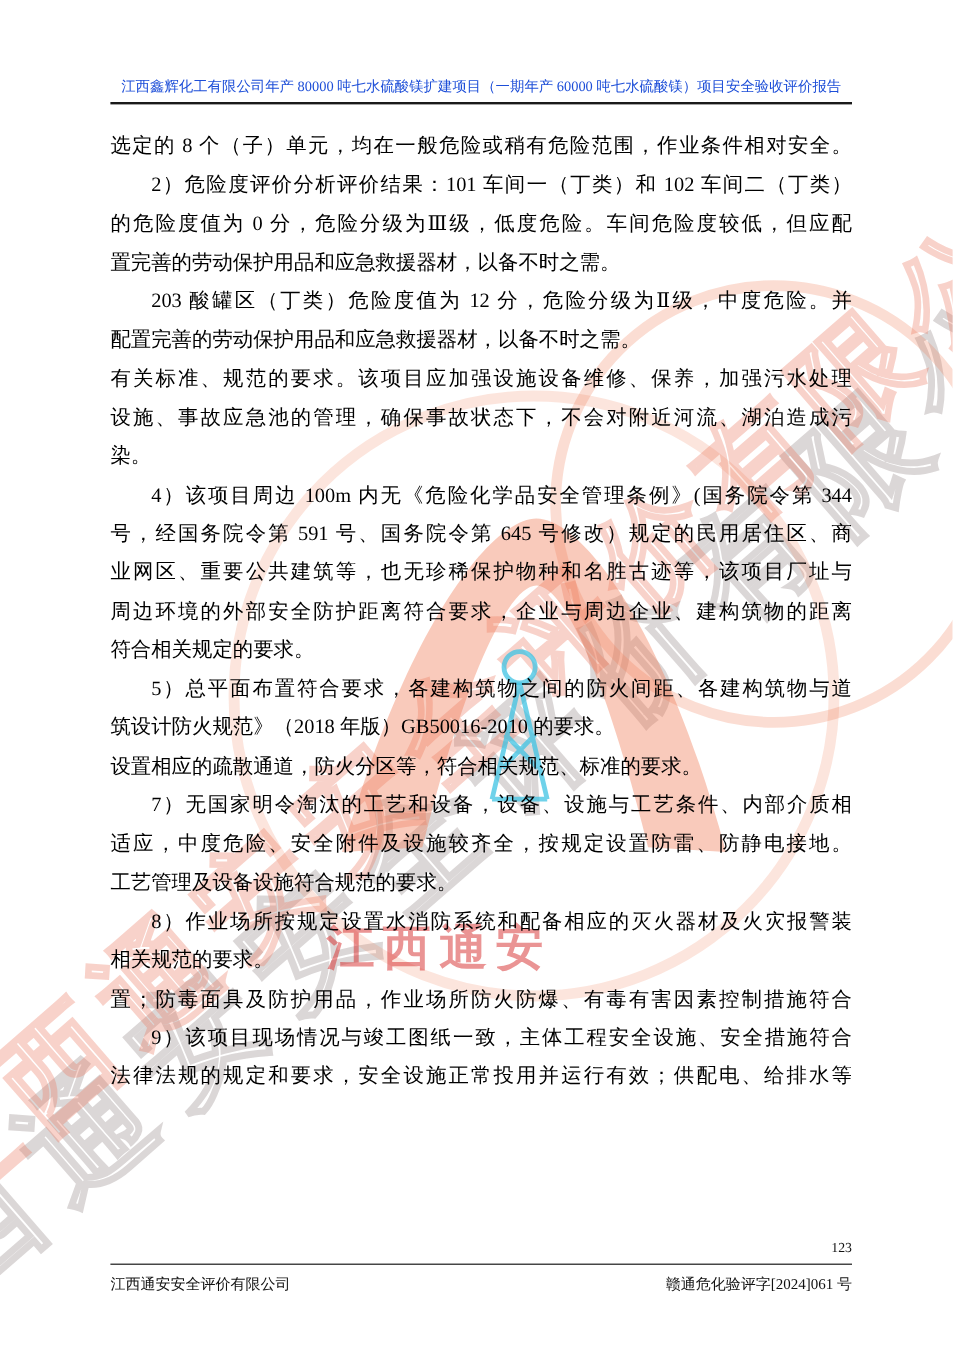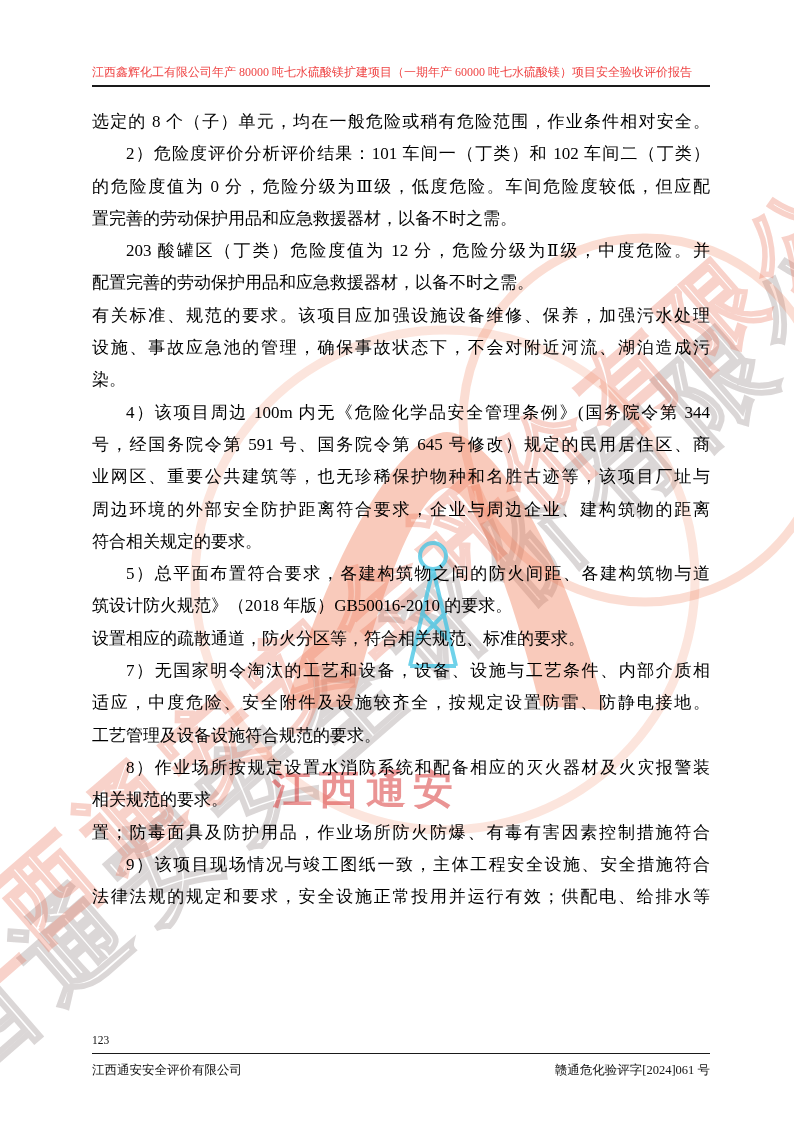--- a/index.html
+++ b/index.html
@@ -28,33 +28,33 @@
   }
   .wm-red-stamp{
     position:absolute;left:272px;top:762px;font-size:40px;font-weight:700;
     letter-spacing:7px;color:rgba(214,42,42,0.5);white-space:nowrap;
     font-family:"Liberation Sans","DejaVu Sans",sans-serif;
   }
   
   .content{position:absolute;inset:0;z-index:1;}
   .header{position:absolute;left:92px;width:618px;top:64px;}
   .header-title{
-    font-size:12px;line-height:16px;white-space:nowrap;
-    color:#ef4444;
+    font-size:12px;line-height:16px;text-align:center;white-space:nowrap;
+    color:#1d4ed8;
   }
   .header-rule{border-top:2px solid #1a1a1a;margin-top:5px;height:0;}
   .body-text{
     position:absolute;left:92px;width:618px;top:106px;
     font-size:17px;line-height:32.3px;color:#000000;
   }
   .line{text-align:justify;text-align-last:justify;}
   .line.indent{text-indent:2em;}
   .line.last{text-align-last:left;}
   .footer{position:absolute;left:92px;width:618px;top:1032px;font-size:12px;color:#111;}
-  .page-num{text-align:left;font-size:11.5px;line-height:16px;}
+  .page-num{text-align:right;font-size:11.5px;line-height:16px;}
   .footer-rule{border-top:1.8px solid #1a1a1a;margin-top:5px;height:0;}
   .footer-row{display:flex;justify-content:space-between;padding-top:8px;font-size:12.5px;}
 </style>
 </head>
 <body>
 
 <div class="page">
 
   <div class="wm">
     <div class="wm-diagonal gray">江西通安安全评价有限公司</div>

